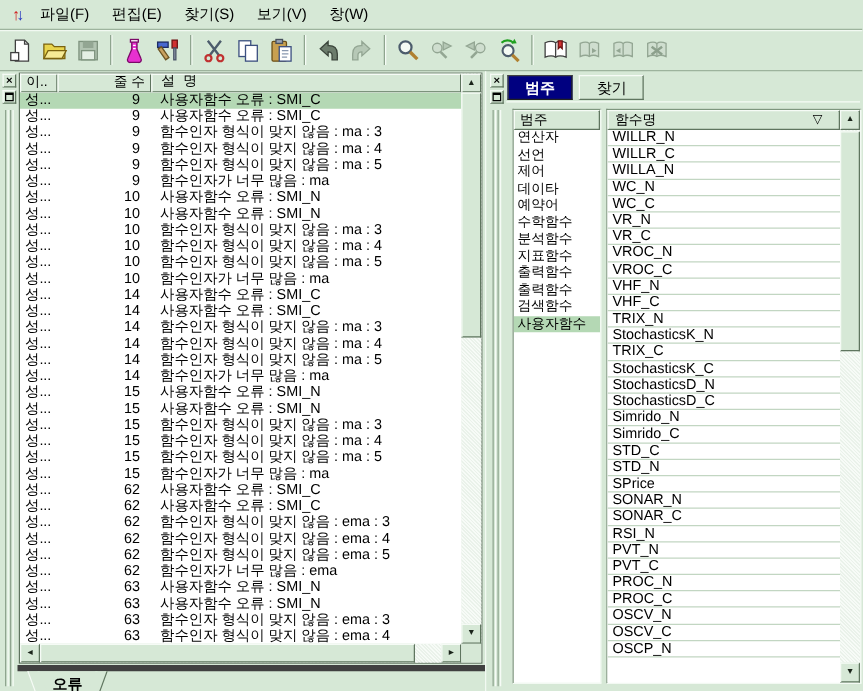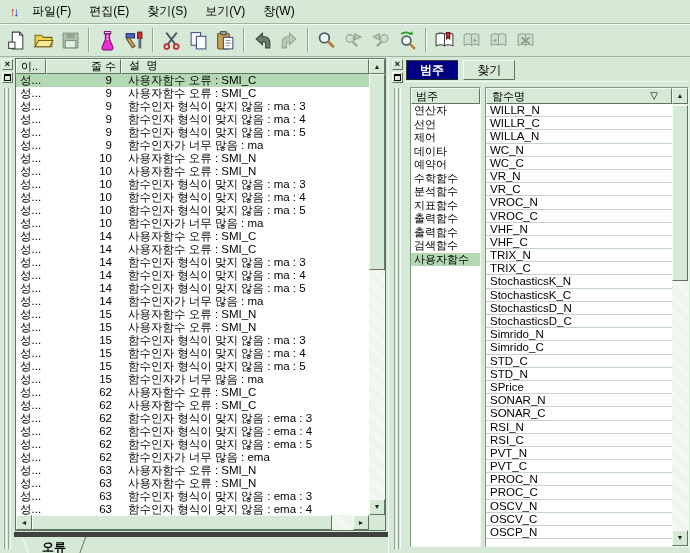--- a/index.html
+++ b/index.html
@@ -518,34 +518,33 @@
           <div class="frow">WILLA_N</div>
           <div class="frow">WC_N</div>
           <div class="frow">WC_C</div>
           <div class="frow">VR_N</div>
           <div class="frow">VR_C</div>
           <div class="frow">VROC_N</div>
           <div class="frow">VROC_C</div>
           <div class="frow">VHF_N</div>
           <div class="frow">VHF_C</div>
           <div class="frow">TRIX_N</div>
+          <div class="frow">StochasticsK_N</div>
           <div class="frow">TRIX_C</div>
-          <div class="frow">StochasticsK_N</div>
           <div class="frow">StochasticsK_C</div>
           <div class="frow">StochasticsD_N</div>
           <div class="frow">StochasticsD_C</div>
           <div class="frow">Simrido_N</div>
           <div class="frow">Simrido_C</div>
           <div class="frow">STD_C</div>
           <div class="frow">STD_N</div>
           <div class="frow">SPrice</div>
           <div class="frow">SONAR_N</div>
           <div class="frow">SONAR_C</div>
           <div class="frow">RSI_N</div>
-          <div class="frow">RSI_C</div>
           <div class="frow">PVT_N</div>
           <div class="frow">PVT_C</div>
           <div class="frow">PROC_N</div>
           <div class="frow">PROC_C</div>
           <div class="frow">OSCV_N</div>
           <div class="frow">OSCV_C</div>
           <div class="frow partial">OSCP_N</div>
         </div>
       <div class="funcscroll track">
         <span class="sbtn up">▲</span>

